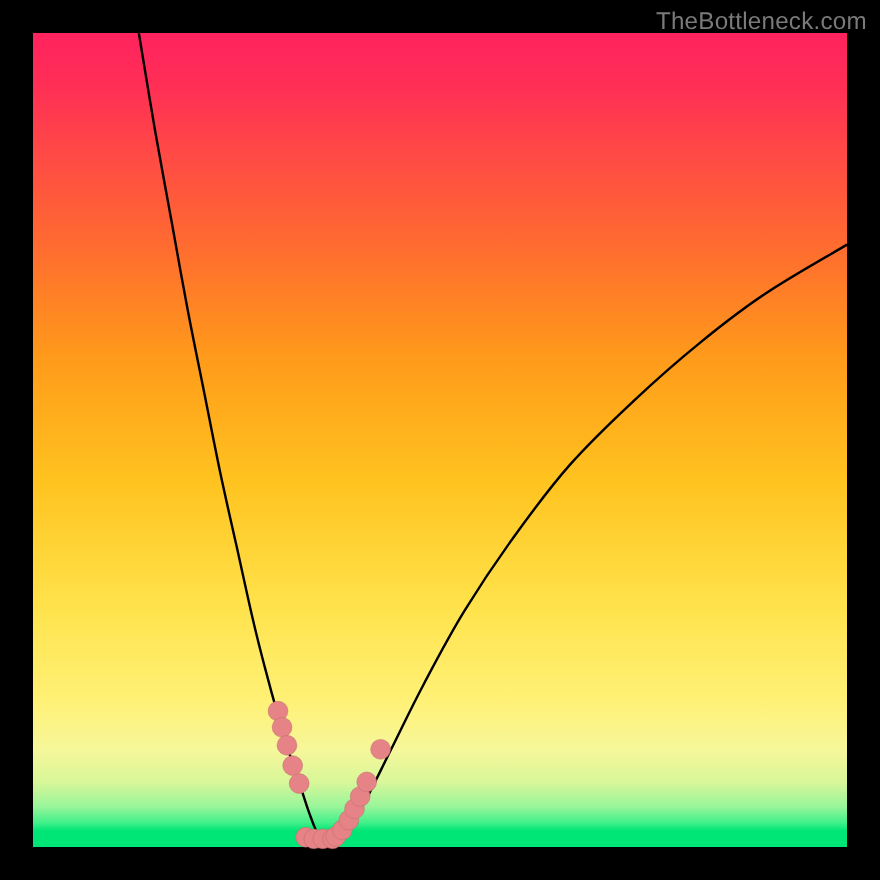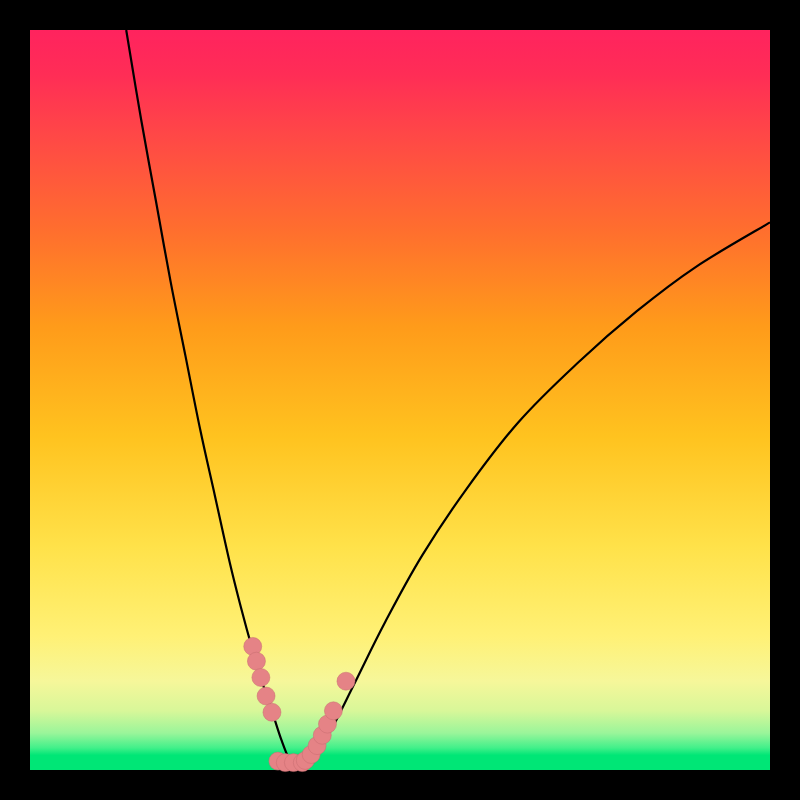--- a/index.html
+++ b/index.html
@@ -57,20 +57,21 @@
     top: 0;
     width: 740px;
     height: 740px;
     overflow: visible;
   }
 </style>
 </head>
 <body>
 
 <div class="outer">
+  <div class="watermark">TheBottleneck.com</div>
   <div class="plot">
     <svg class="curve" viewBox="0 0 740 740">
       <g id="curve-group">
           <path d="M 96.2 0 C 98.864 15.983999999999991, 105.672 58.16399999999997, 111 88.79999999999995 C 116.328 119.43599999999994, 120.47200000000001 140.89599999999993, 125.80000000000001 170.19999999999993 C 131.12800000000001 199.50399999999993, 135.272 223.62799999999996, 140.6 251.59999999999997 C 145.928 279.57199999999995, 150.072 298.96, 155.4 325.59999999999997 C 160.728 352.23999999999995, 164.872 374.292, 170.20000000000002 399.59999999999997 C 175.52800000000002 424.90799999999996, 179.672 442.224, 185 466.2 C 190.328 490.176, 195.138 512.8199999999999, 199.8 532.8 C 204.46200000000002 552.78, 206.90399999999997 561.8820000000001, 210.89999999999998 577.2 C 214.896 592.518, 218.004 603.914, 222 617.9 C 225.996 631.886, 229.10399999999998 642.246, 233.1 654.9 C 237.096 667.554, 240.87 678.21, 244.20000000000002 688.2 C 247.53000000000003 698.19, 248.93600000000004 703.074, 251.60000000000002 710.4 C 254.264 717.726, 256.336 723.572, 259 728.9 C 261.664 734.228, 265.068 738.002, 266.4 740" fill="none" stroke="#000000" stroke-width="2.2"></path>
           <path d="M 266.4 740 C 267.73199999999997 739.334, 269.80400000000003 739.63, 273.8 736.3 C 277.796 732.9699999999999, 283.27200000000005 728.826, 288.6 721.5 C 293.928 714.174, 296.73999999999995 708.254, 303.4 695.6 C 310.06 682.946, 316.276 669.8480000000001, 325.6 651.2 C 334.92400000000004 632.552, 343.212 614.644, 355.2 592 C 367.188 569.356, 377.54800000000006 549.376, 392.20000000000005 525.4 C 406.85200000000003 501.424, 419.284 482.776, 436.59999999999997 458.8 C 453.91599999999994 434.824, 468.42 414.84400000000005, 488.40000000000003 392.20000000000005 C 508.38000000000005 369.55600000000004, 526.288 352.97999999999996, 547.6 332.99999999999994 C 568.912 313.0199999999999, 585.4879999999999 298.51599999999996, 606.8 281.2 C 628.112 263.884, 642.024 252.78399999999996, 666 236.79999999999995 C 689.976 220.81599999999995, 726.68 200.39199999999997, 740 192.39999999999998" fill="none" stroke="#000000" stroke-width="2.2"></path>
         </g>
       <g id="dots-group">
           <circle cx="222.73999999999998" cy="616.4200000000001" r="9" fill="#e58386" stroke="#c76c70" stroke-width="0.5"></circle>
           <circle cx="226.44" cy="631.22" r="9" fill="#e58386" stroke="#c76c70" stroke-width="0.5"></circle>
           <circle cx="230.88" cy="647.5" r="9" fill="#e58386" stroke="#c76c70" stroke-width="0.5"></circle>

